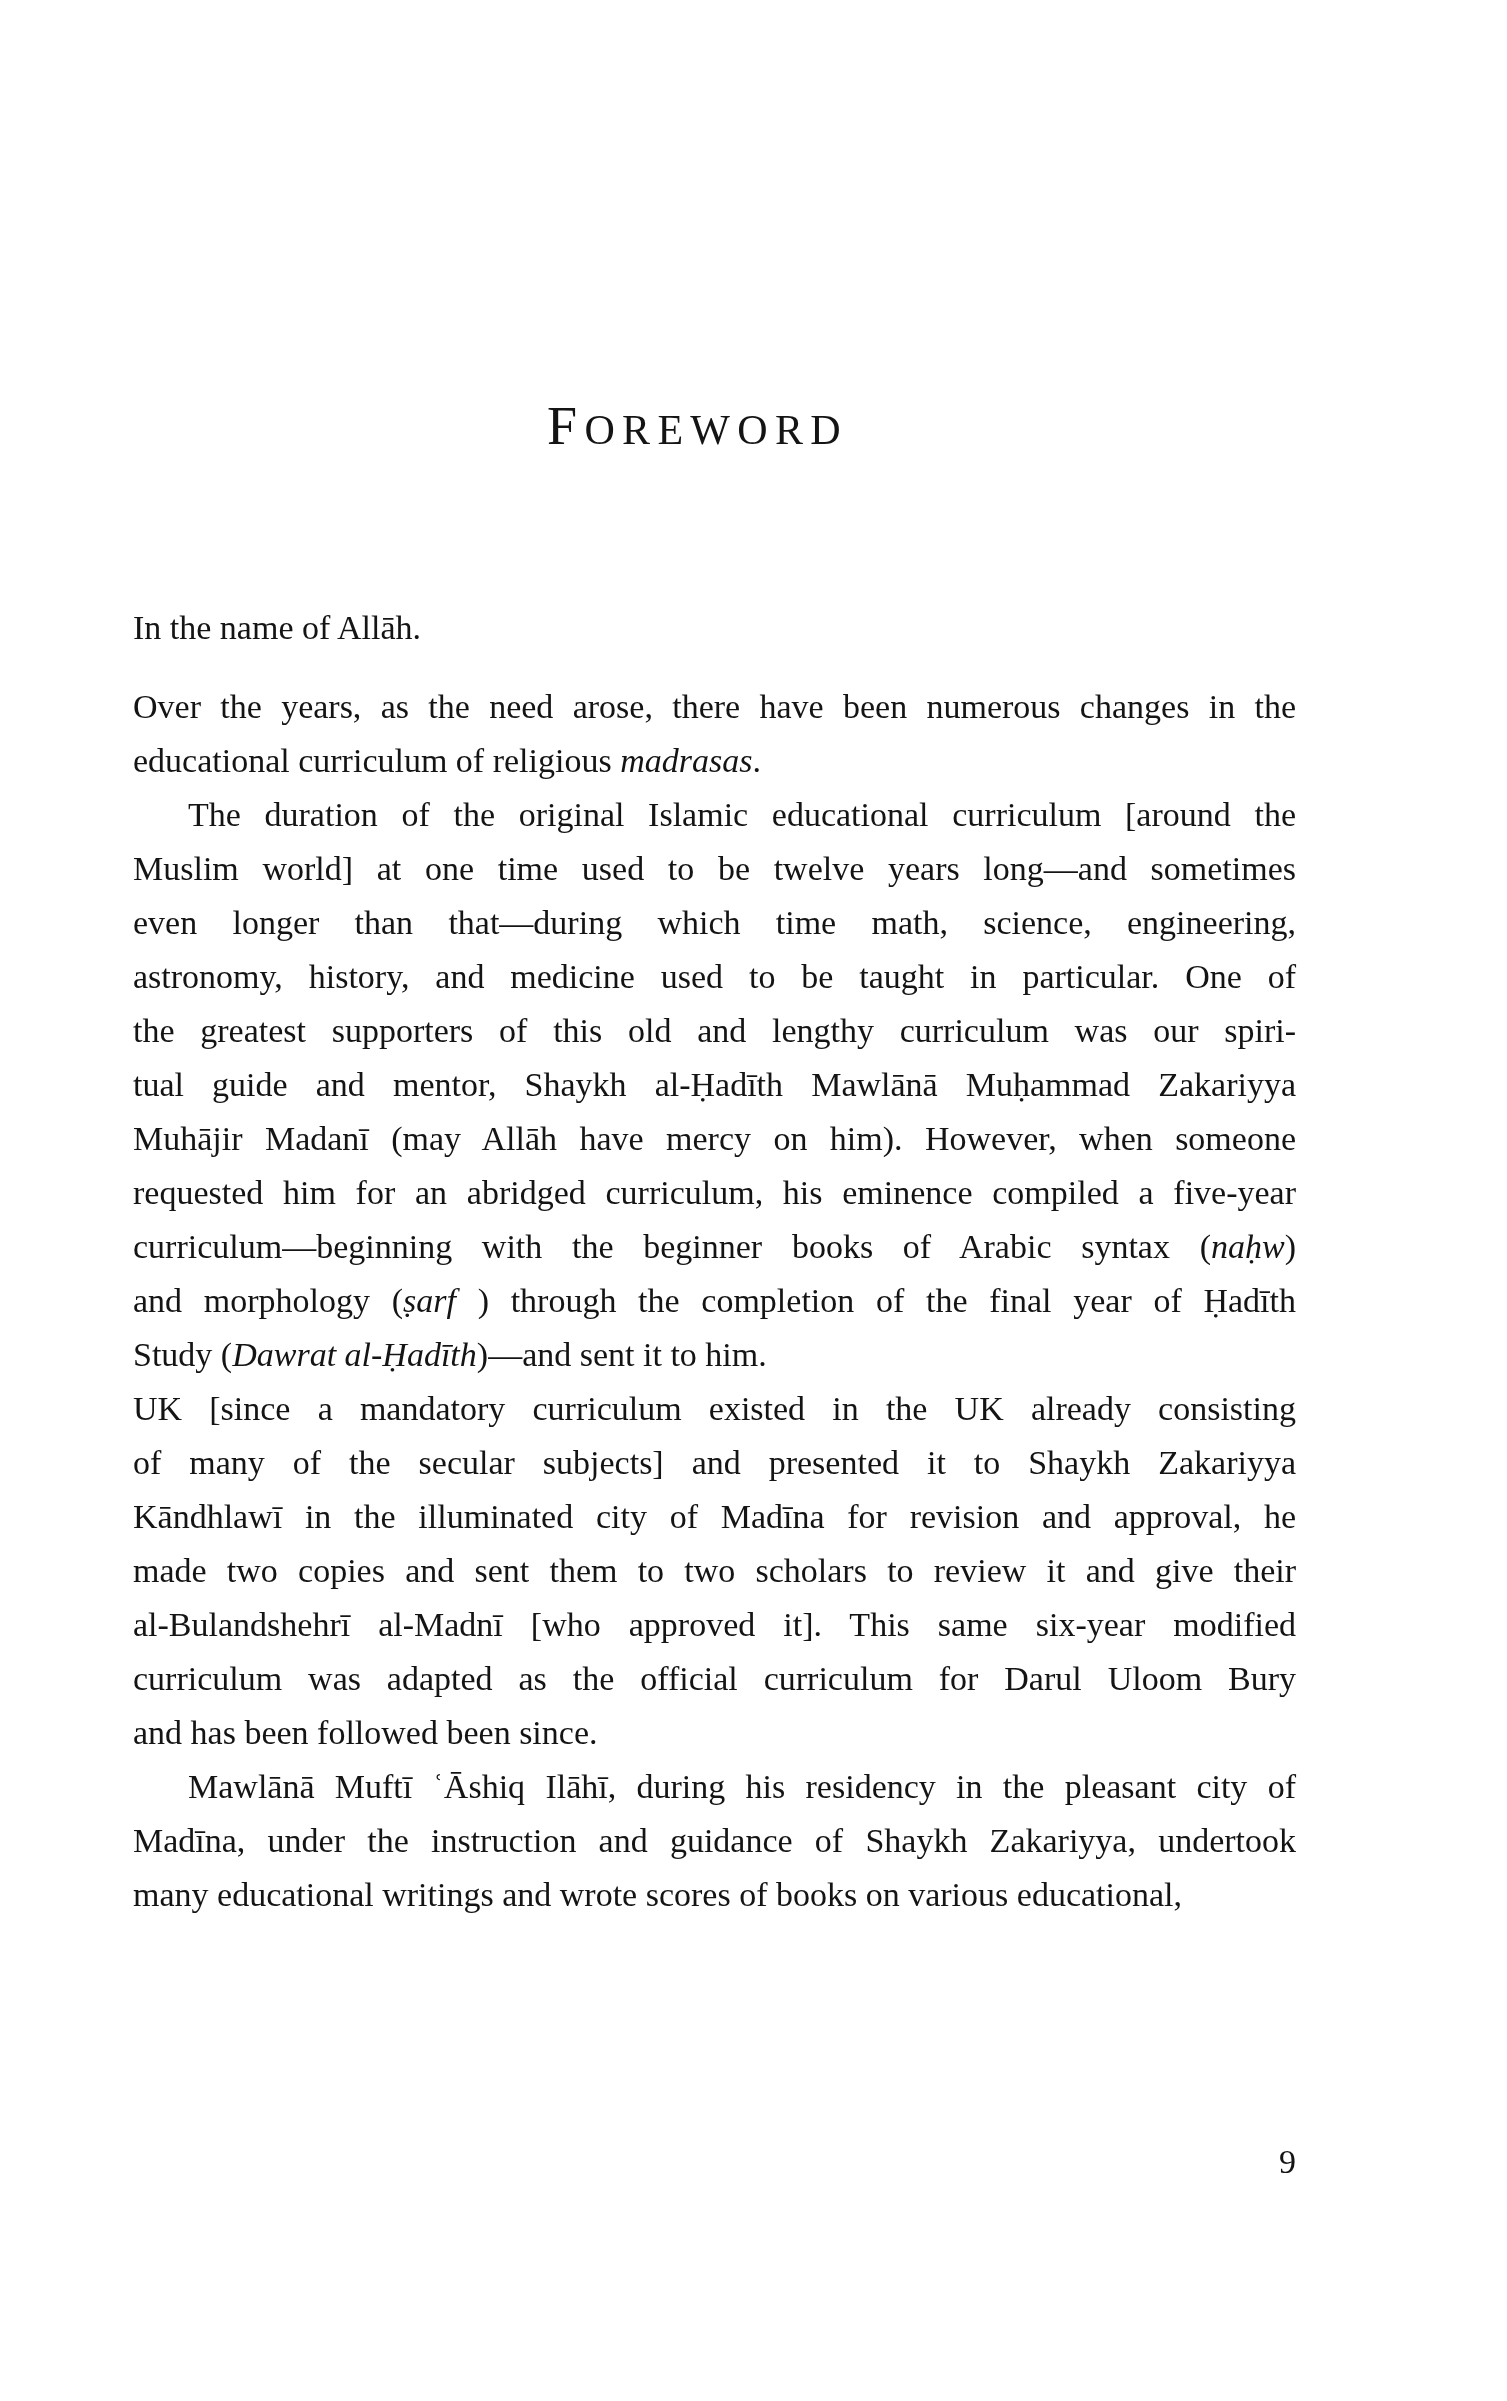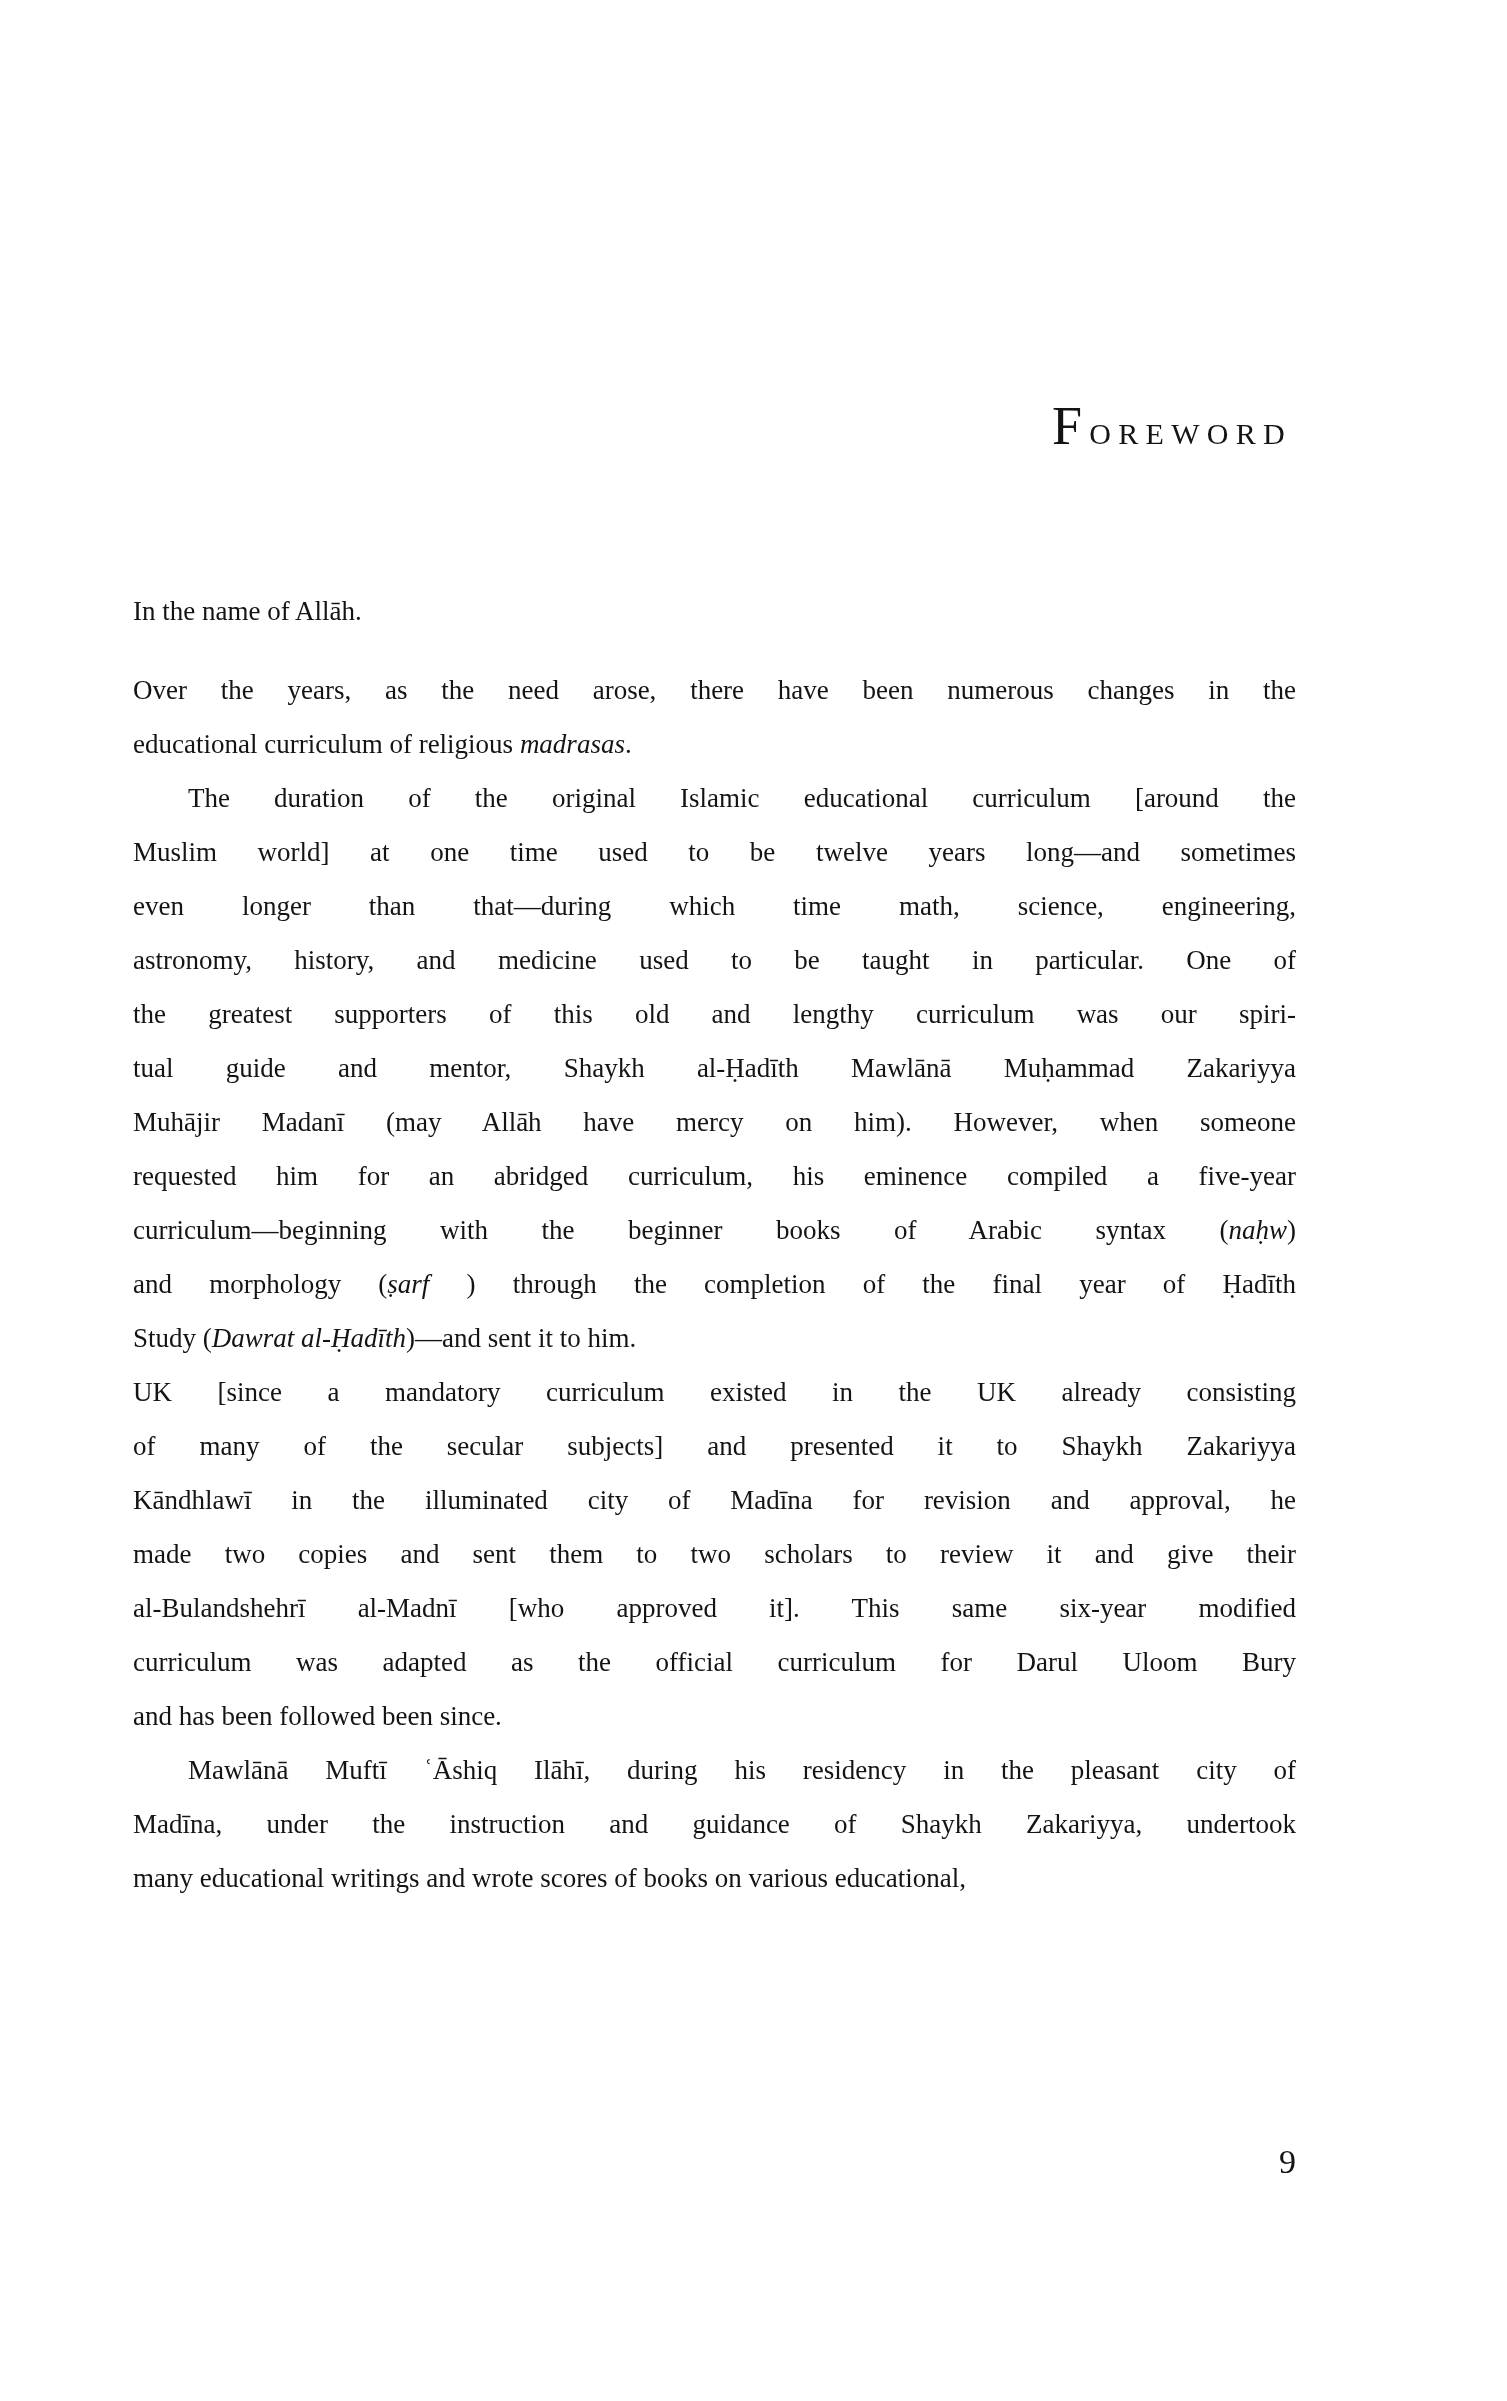--- a/index.html
+++ b/index.html
@@ -13,39 +13,39 @@
     width: 1508px;
     height: 2401px;
     background: var(--page-bg);
     margin: 0 auto;
     font-family: "Liberation Serif", "DejaVu Serif", serif;
     color: var(--text-color);
     overflow: hidden;
   }
   .title {
     position: absolute;
-    left: 129px;
+    left: 116px;
     top: 394px;
     width: 1163px;
-    text-align: right;
-    font-size: 30px;
+    text-align: center;
+    font-size: 42px;
     letter-spacing: 7.3px;
     text-transform: uppercase;
     line-height: 64px;
     white-space: nowrap;
   }
   .title::first-letter {
     font-size: 54px;
   }
   .body-text {
     position: absolute;
     left: 133px;
-    top: 584px;
+    top: 601px;
     width: 1163px;
-    font-size: 27px;
+    font-size: 34px;
     line-height: 54px;
   }
   .para { margin: 0; }
   .para.gap-after { margin-bottom: 25px; }
   .line {
     text-align: justify;
     text-align-last: justify;
     white-space: normal;
   }
   .line.last {

